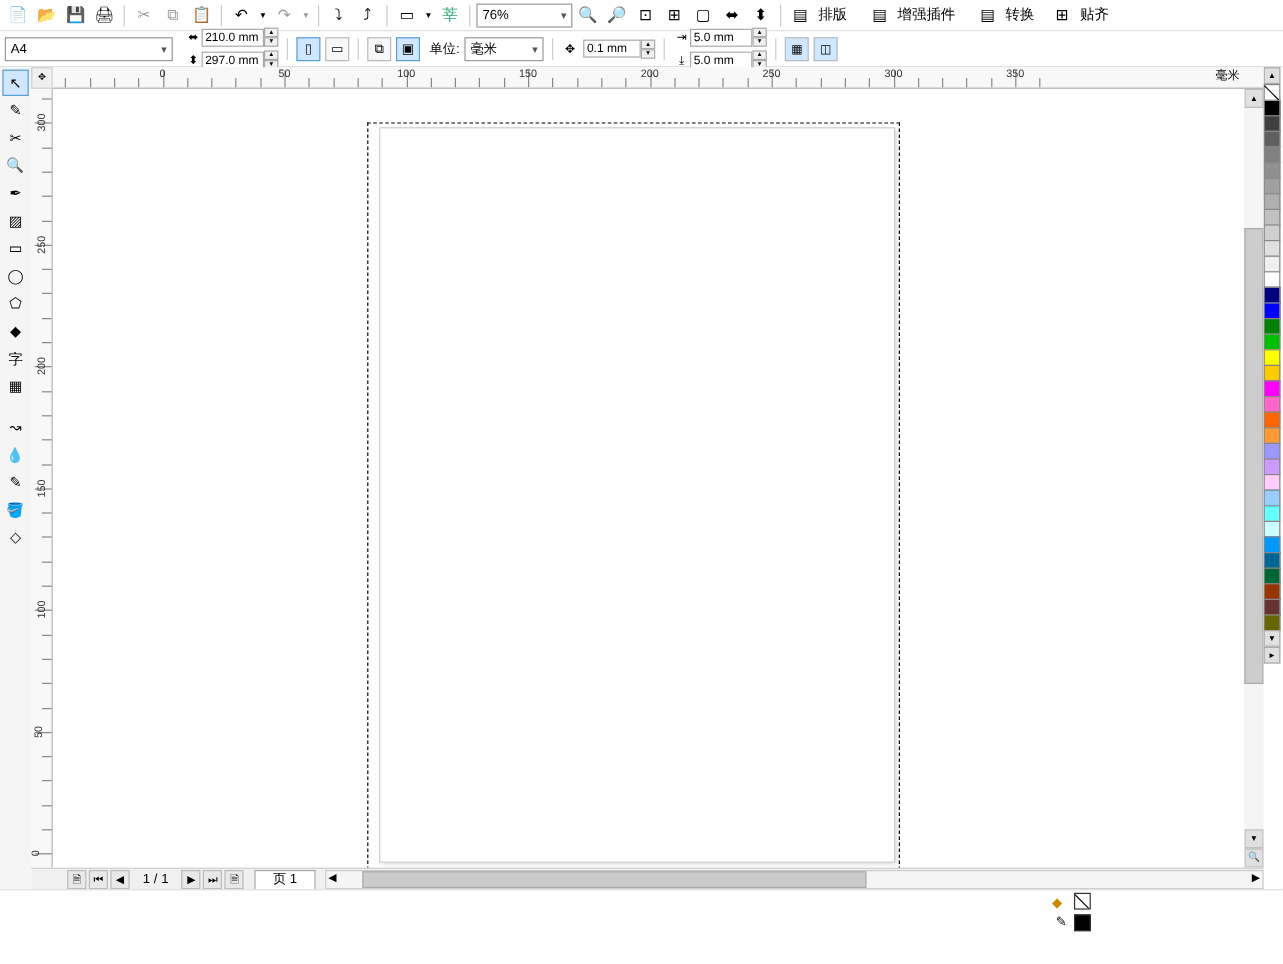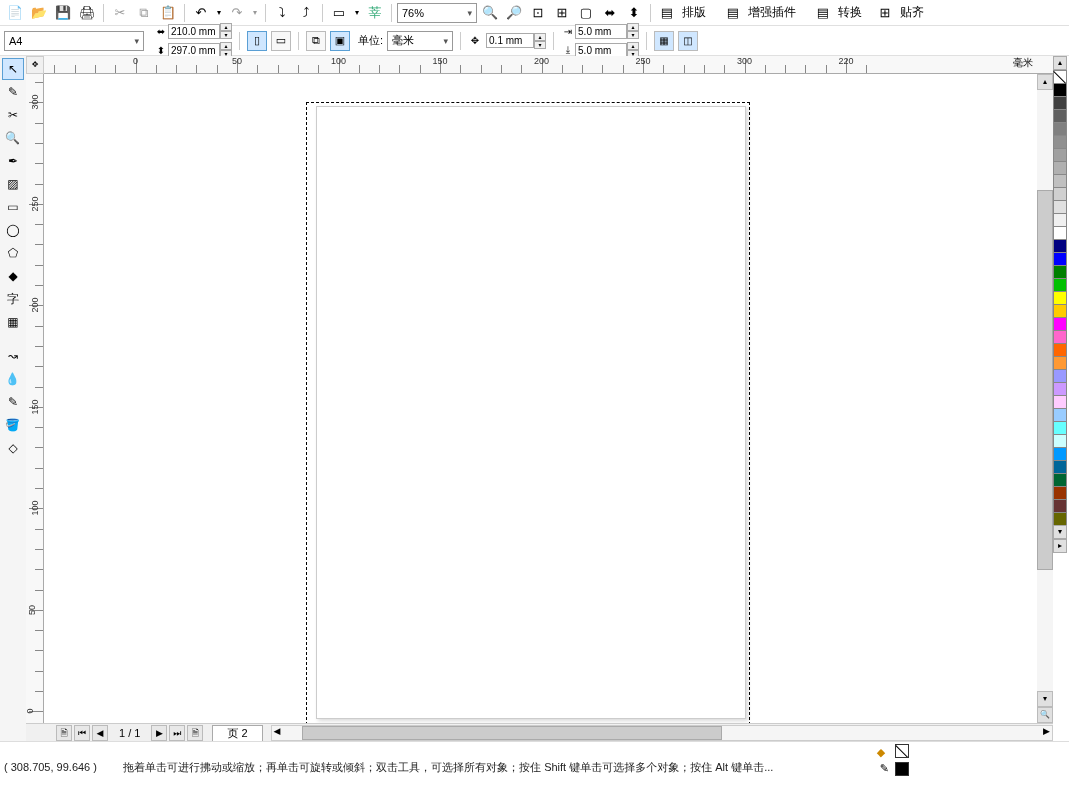--- a/index.html
+++ b/index.html
@@ -240,21 +240,21 @@
         <div class="tick" style="left: 639.6px;"></div>
         <div class="tick" style="left: 659.9px;"></div>
         <div class="tick" style="left: 680.2px;"></div>
         <div class="tick major" style="left: 700.5px;"></div>
         <div class="tick-label" style="left: 700.5px;">300</div>
         <div class="tick" style="left: 720.8px;"></div>
         <div class="tick" style="left: 741.1px;"></div>
         <div class="tick" style="left: 761.4px;"></div>
         <div class="tick" style="left: 781.7px;"></div>
         <div class="tick major" style="left: 802px;"></div>
-        <div class="tick-label" style="left: 802px;">220</div>
+        <div class="tick-label" style="left: 802px;">350</div>
         <div class="tick" style="left: 822.3px;"></div>
       </div>
     <div class="canvas-body">
       <div class="ruler-v" id="rv">
           <div class="tick" style="top: 8px;"></div>
           <div class="tick major" style="top: 28.3px;"></div>
           <div class="tick-label" style="top: 28.3px;">300</div>
           <div class="tick" style="top: 48.6px;"></div>
           <div class="tick" style="top: 68.9px;"></div>
           <div class="tick" style="top: 89.2px;"></div>
@@ -307,21 +307,21 @@
     </div>
 
     <div class="page-nav">
       <div class="nav-btn" style="margin-left:30px">🗎</div>
       <div class="nav-btn">⏮</div>
       <div class="nav-btn">◀</div>
       <span style="padding:0 10px">1 / 1</span>
       <div class="nav-btn">▶</div>
       <div class="nav-btn">⏭</div>
       <div class="nav-btn">🗎</div>
-      <div class="page-tab">页 2</div>
+      <div class="page-tab">页 1</div>
       <div class="hscroll">
         <span style="position:absolute;left:2px;font-size:9px">◀</span>
         <div class="hscroll-thumb"></div>
         <span style="position:absolute;right:2px;font-size:9px">▶</span>
       </div>
     </div>
   </div>
 
   <div class="color-palette">
     <div class="palette-scroll">▴</div>
@@ -369,18 +369,13 @@
 
 <div class="statusbar">
   <div class="status-icons">
     <span style="color:#c80">◆</span>
     <span class="no-color" style="width:14px;height:14px;border:1px solid #333;overflow:hidden;position:relative"></span>
   </div>
   <div style="position:absolute;right:160px;top:20px;display:flex;gap:6px">
     <span>✎</span>
     <span id="fill-sw" style="width: 14px; height: 14px; border: 1px solid rgb(51, 51, 51); display: inline-block; background: rgb(0, 0, 0);"></span>
   </div>
-  <div class="status-text">
-    <span>( 308.705, 99.646 )</span>
-    <span style="display:inline-block;width:20px"></span>
-    <span>拖着单击可进行拂动或缩放；再单击可旋转或倾斜；双击工具，可选择所有对象；按住 Shift 键单击可选择多个对象；按住 Alt 键单击...</span>
-  </div>
 </div>
 
 </body></html>

